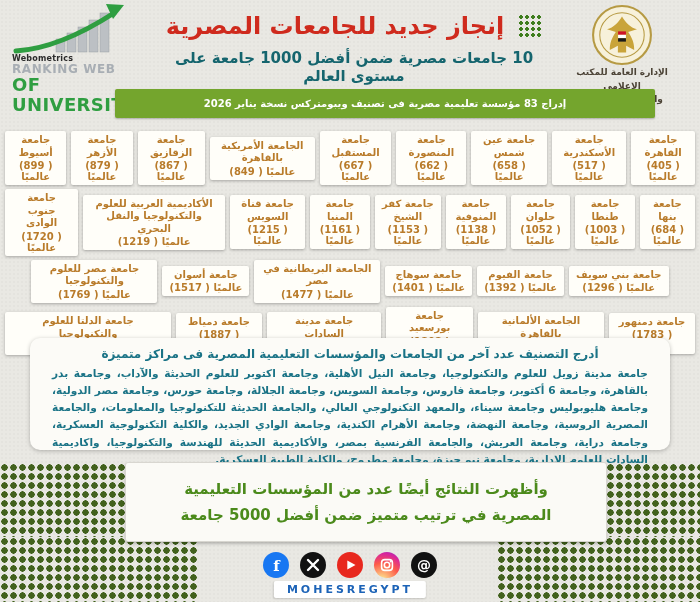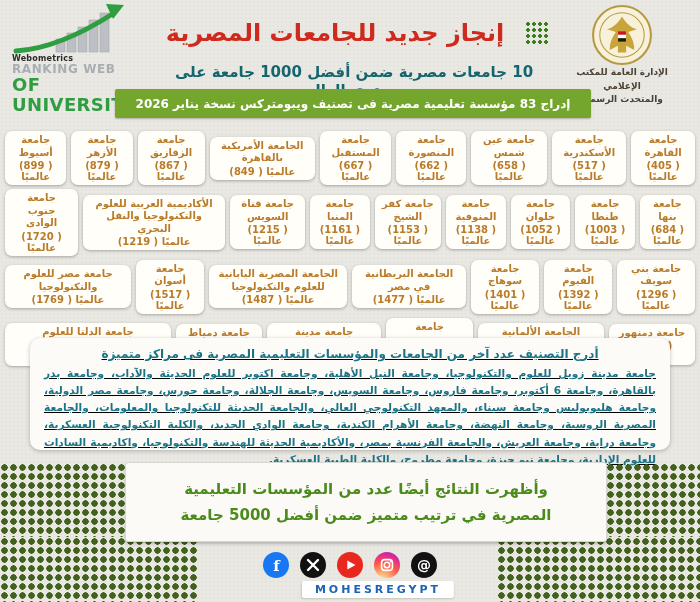--- a/index.html
+++ b/index.html
@@ -11,46 +11,46 @@
   .webo{position:absolute;left:10px;top:2px;width:142px;text-align:left;}
   .webo svg{display:block;}
   .webo-brand{font-size:8px;font-weight:bold;color:#2b2b2b;margin:0 0 0 2px;letter-spacing:.2px;}
   .webo-l1{font-size:12px;font-weight:bold;color:#a8aeb4;letter-spacing:.6px;margin-left:2px;line-height:1.0;}
   .webo-l2{font-size:18px;font-weight:bold;color:#2f9e41;letter-spacing:.4px;margin-left:2px;line-height:1.1;}
 
   .title-wrap{position:absolute;left:150px;top:12px;width:408px;text-align:center;}
   .title-row{display:flex;direction:rtl;align-items:center;justify-content:center;gap:14px;}
   .dots-grid{width:24px;height:24px;flex:0 0 24px;
              background:radial-gradient(circle,#3e7d1d 1.9px,transparent 2.1px) 0 0/6px 6px;}
-  .page-title{font-size:24px;font-weight:bold;color:var(--red);margin:7px;white-space:nowrap;direction:rtl;}
+  .page-title{font-size:24px;font-weight:bold;color:var(--red);margin:0;white-space:nowrap;direction:rtl;}
   .subtitle{margin-top:9px;font-size:15px;font-weight:bold;color:var(--teal);direction:rtl;}
 
   .ministry{position:absolute;right:12px;top:4px;width:132px;text-align:center;direction:rtl;}
   .ministry svg{display:block;margin:0 auto;}
   .ministry-line{font-size:9px;font-weight:bold;color:#4c4336;line-height:1.5;}
 
   
-  .banner{position:absolute;left:115px;top:89px;width:476px;height:29px;background:var(--green);
-          color:#fff;font-weight:bold;font-size:12px;display:flex;align-items:center;justify-content:center;
+  .banner{position:absolute;left:115px;top:89px;width:540px;height:29px;background:var(--green);
+          color:#fff;font-weight:bold;font-size:10px;display:flex;align-items:center;justify-content:center;
           direction:rtl;border-radius:2px;box-shadow:0 1px 2px rgba(0,0,0,.25);}
 
   
   #uni-rows{position:absolute;top:131px;left:5px;right:5px;}
   .uni-row{display:flex;direction:rtl;justify-content:center;align-items:center;gap:5px;margin-bottom:4px;min-height:43px;}
-  .uni-card{background:#fffef9;border-radius:7px;box-shadow:0 1px 3px rgba(40,40,40,.35);
+  .uni-card{background:#fffef9;border-radius:2px;box-shadow:0 1px 3px rgba(40,40,40,.35);
             padding:3px 7px;text-align:center;max-width:112px;}
   .uni-name{font-size:10px;font-weight:bold;color:var(--card);direction:rtl;line-height:1.25;}
   .uni-rank{font-size:10px;font-weight:bold;color:var(--card);direction:ltr;margin-top:1px;}
   .uni-row:nth-child(2) .uni-card:nth-child(8){max-width:128px;}
   .uni-row:nth-child(3) .uni-card:nth-child(5){max-width:124px;}
   .uni-row:nth-child(4) .uni-card:nth-child(6){max-width:176px;}
 
   
   .details{position:absolute;left:30px;top:338px;width:640px;height:112px;background:#fcfbf7;border-radius:10px;
-           box-shadow:0 1px 4px rgba(0,0,0,.25);padding:9px 14px;box-sizing:border-box;text-decoration:underline;}
+           box-shadow:0 1px 4px rgba(0,0,0,.25);padding:9px 22px;box-sizing:border-box;}
   .details-head{text-align:center;font-size:12px;font-weight:bold;color:var(--para);direction:rtl;margin-bottom:4px;}
   .details-body{font-size:10.6px;font-weight:bold;color:var(--para);direction:rtl;text-align:justify;line-height:1.62;}
 
   
   .dots{position:absolute;background-image:radial-gradient(circle,var(--olive) 3px,transparent 3.4px);
         background-size:9px 9px;}
   .dots-lu{left:0;top:463px;width:128px;height:74px;}
   .dots-ll{left:0;top:537px;width:198px;height:65px;}
   .dots-ru{left:606px;top:463px;width:94px;height:74px;}
   .dots-rl{left:497px;top:537px;width:203px;height:65px;}
@@ -59,21 +59,21 @@
   .highlight{position:absolute;left:125px;top:462px;width:482px;height:80px;background:#fbfaf6;
              border:1px solid #d8d6d0;border-radius:3px;box-shadow:0 2px 3px rgba(0,0,0,.22);
              display:flex;align-items:center;padding:4px 28px;box-sizing:border-box;}
   .highlight-text{color:var(--hl);font-weight:bold;font-size:15px;direction:rtl;text-align:center;line-height:1.75;}
 
   
   .social{position:absolute;left:0;right:0;top:552px;display:flex;justify-content:center;gap:11px;}
   .social-btn{width:26px;height:26px;display:block;cursor:pointer;}
   .handle{position:absolute;left:50%;transform:translateX(-50%);top:581px;background:#fff;color:var(--blue);
           font-weight:bold;font-size:11px;letter-spacing:3px;padding:2px 13px;border-radius:2px;
-          box-shadow:0 1px 2px rgba(0,0,0,.15);white-space:nowrap;margin-left:28px;}
+          box-shadow:0 1px 2px rgba(0,0,0,.15);white-space:nowrap;}
 </style>
 </head>
 <body>
 
 <div class="page">
 
   <div class="webo">
     <svg width="132" height="52" viewBox="0 0 132 52">
       <g fill="#bcc0c4" stroke="#9aa0a5" stroke-width="0.5">
         <rect x="46" y="37" width="9" height="13"></rect>
@@ -199,24 +199,20 @@
           <div class="uni-name">جامعة الفيوم</div>
           <div class="uni-rank">(1392 ) عالميًا</div>
         </div>
         <div class="uni-card">
           <div class="uni-name">جامعة سوهاج</div>
           <div class="uni-rank">(1401 ) عالميًا</div>
         </div>
         <div class="uni-card">
           <div class="uni-name">الجامعة البريطانية في مصر</div>
           <div class="uni-rank">(1477 ) عالميًا</div>
-        </div>
-        <div class="uni-card">
-          <div class="uni-name">الجامعة المصرية اليابانية للعلوم والتكنولوجيا</div>
-          <div class="uni-rank">(1487 ) عالميًا</div>
         </div>
         <div class="uni-card">
           <div class="uni-name">جامعة أسوان</div>
           <div class="uni-rank">(1517 ) عالميًا</div>
         </div>
         <div class="uni-card">
           <div class="uni-name">جامعة مصر للعلوم والتكنولوجيا</div>
           <div class="uni-rank">(1769 ) عالميًا</div>
         </div>
       </div>

